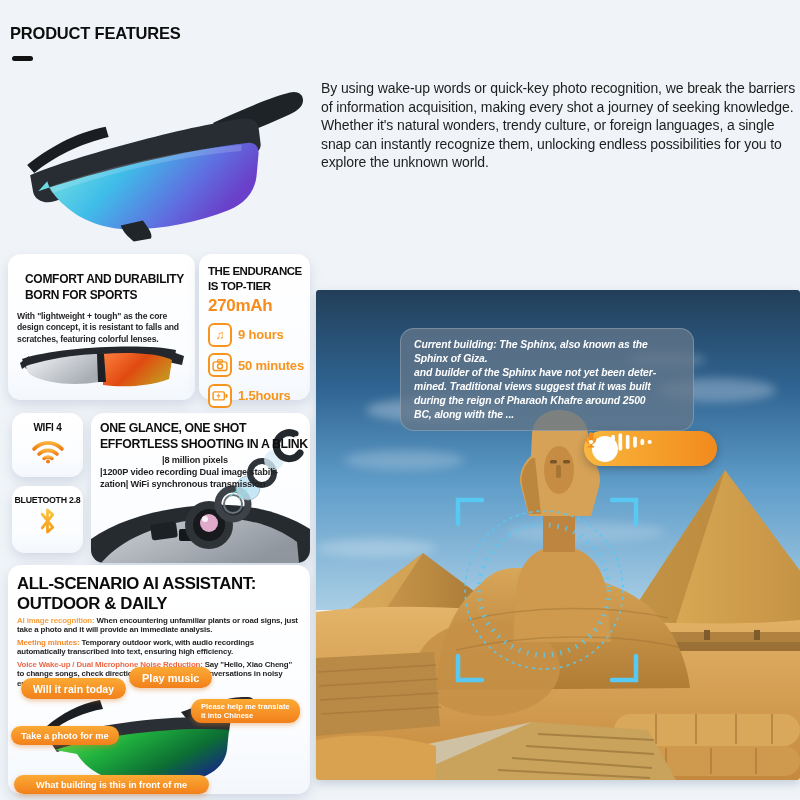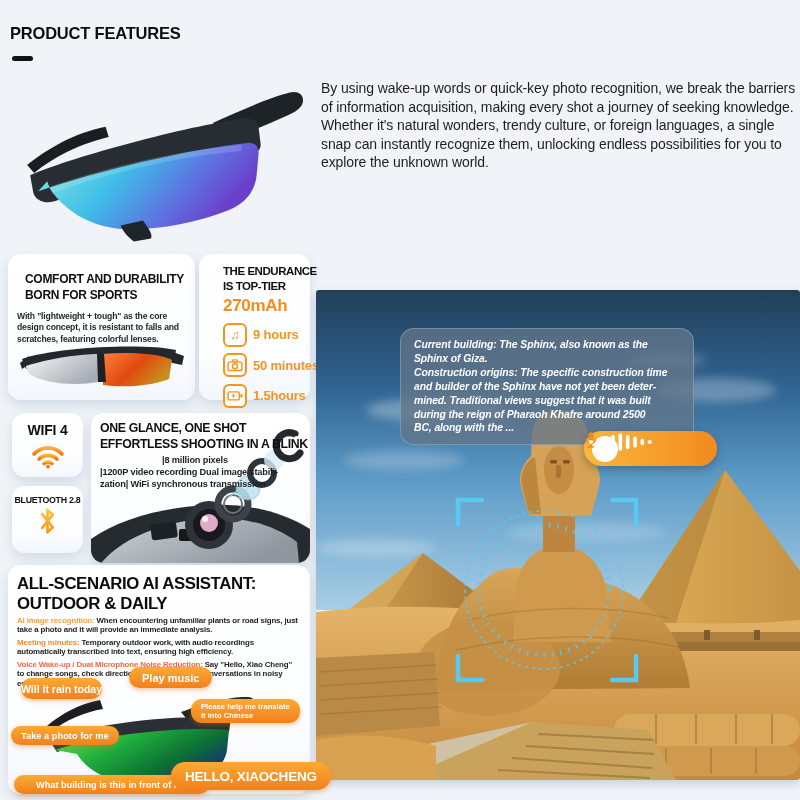--- a/index.html
+++ b/index.html
@@ -18,49 +18,49 @@
 
   
   .card{position:absolute;background:linear-gradient(180deg,#ffffff 0%,#fcfdff 70%,#f3f7fc 100%);border-radius:13px;box-shadow:0 5px 12px rgba(140,155,185,.30);box-sizing:border-box;}
   .tline{display:block;white-space:nowrap;}
 
   .comfort-card{left:8px;top:254px;width:187px;height:146px;padding:10px 9px;}
   .comfort-card h3{margin:8px;font-size:12px;font-weight:800;line-height:15.5px;color:#0f0f0f;letter-spacing:-.3px;}
   .comfort-card p{margin:5px 0 0 0;font-size:8.6px;line-height:11.3px;color:#262626;font-weight:600;letter-spacing:-.15px;}
   .comfort-glasses{position:absolute;left:8px;bottom:3px;width:170px;height:62px;}
 
-  .endurance-card{left:199px;top:254px;width:111px;height:146px;padding:10px 24px;}
+  .endurance-card{left:199px;top:254px;width:111px;height:146px;padding:10px 9px;}
   .endurance-card h3{margin:0;font-size:11.5px;font-weight:800;line-height:15px;color:#0f0f0f;letter-spacing:-.45px;}
   .battery-capacity{margin-top:2px;font-size:17px;font-weight:800;color:#f78c1d;letter-spacing:-.3px;}
   .end-row{display:flex;align-items:center;gap:6px;margin-top:6.5px;}
   .end-icon{width:20px;height:20px;border:2px solid #f7941d;border-radius:6px;display:flex;align-items:center;justify-content:center;color:#f7941d;font-size:12px;font-weight:700;flex:0 0 auto;background:#fff;}
   .end-label{font-size:13px;font-weight:800;color:#f7941d;letter-spacing:-.2px;white-space:nowrap;}
 
   .wifi-card{left:12px;top:413px;width:71px;height:64px;text-align:center;padding-top:9px;}
-  .wifi-card h3{margin:0;font-size:14px;font-weight:800;color:#0f0f0f;letter-spacing:-.2px;}
+  .wifi-card h3{margin:0;font-size:10px;font-weight:800;color:#0f0f0f;letter-spacing:-.2px;}
   .bt-card{left:12px;top:486px;width:71px;height:67px;text-align:center;padding-top:9px;}
   .bt-card h3{margin:0;font-size:8.8px;font-weight:800;color:#0f0f0f;letter-spacing:-.25px;}
 
   .shoot-card{left:91px;top:413px;width:219px;height:150px;overflow:hidden;}
   .shoot-art{position:absolute;left:0;top:0;width:219px;height:150px;}
   .shoot-text{position:absolute;left:9px;top:8px;z-index:2;}
   .shoot-text .tline{font-size:12.3px;font-weight:800;line-height:15.6px;letter-spacing:-.35px;color:#0e0e0e;}
   .spec{font-size:9.2px;font-weight:600;color:#1f1f1f;line-height:11.9px;letter-spacing:-.15px;white-space:nowrap;}
   .spec-first{margin-left:62px;margin-top:3px;}
 
   .assistant-card{left:8px;top:565px;width:302px;height:229px;padding:9px 9px 0 9px;}
   .assistant-card h3{margin:0;}
   .assistant-card h3 .tline{font-size:16.8px;line-height:19.5px;font-weight:800;letter-spacing:-.4px;color:#0c0c0c;}
   .feat{margin:2.6px 0 0 0;font-size:7.9px;line-height:9.7px;letter-spacing:-.15px;color:#1f1f1f;font-weight:600;}
   .flabel{font-weight:800;margin-right:2px;}
   .fl1{color:#f9a13c}.fl2{color:#f68f35}.fl3{color:#f68b2e}.fl4{color:#ee6a44}
   .green-glasses{position:absolute;left:27px;top:123px;width:226px;height:102px;}
 
   .bub{position:absolute;background:linear-gradient(180deg,#fbaa35,#f2801b);color:#fff;font-weight:800;border-radius:999px;display:flex;align-items:center;justify-content:center;box-shadow:0 2px 5px rgba(215,120,25,.4);white-space:nowrap;z-index:3;}
-  .b-rain{left:13px;top:113px;height:21px;padding:0 0;font-size:10.5px;}
+  .b-rain{left:13px;top:113px;height:21px;padding:0 12px;font-size:10.5px;}
   .b-music{left:121px;top:102px;height:21px;padding:0 13px;font-size:11px;}
   .b-photo{left:3px;top:161px;height:19px;padding:0 10px;font-size:9.3px;}
   .b-translate{left:183px;top:134px;padding:3px 10px;font-size:7.6px;line-height:9px;border-radius:11px;flex-direction:column;align-items:flex-start;font-weight:700;}
   .b-building{left:6px;top:210px;height:19px;padding:0 22px;font-size:9.2px;}
   .b-hello{left:163px;top:197px;height:28px;padding:0 14px;font-size:13.5px;letter-spacing:-.2px;}
 
   
   .sphinx-scene{position:absolute;left:316px;top:290px;width:484px;height:490px;border-radius:3px;overflow:hidden;box-shadow:0 4px 10px rgba(120,140,165,.35);font-style:italic;}
   .sphinx-scene svg{position:absolute;left:0;top:0;}
   .info-box{position:absolute;left:84px;top:38px;width:266px;padding:9px 13px;background:rgba(99,118,137,.78);border:1px solid rgba(255,255,255,.22);border-radius:14px;color:#fff;font-size:10.4px;font-weight:700;line-height:13.9px;letter-spacing:-.1px;}
@@ -247,21 +247,20 @@
     </svg>
 
     <div class="bub b-rain">Will it rain today</div>
     <div class="bub b-music">Play music</div>
     <div class="bub b-photo">Take a photo for me</div>
     <div class="bub b-translate">
       <span>Please help me translate</span>
       <span>it into Chinese</span>
     </div>
     <div class="bub b-building">What building is this in front of me</div>
-    <div class="bub b-hello">HELLO, XIAOCHENG</div>
   </div>
 
   <div class="sphinx-scene">
     <svg width="484" height="490" viewBox="0 0 484 490">
       <defs>
         <linearGradient id="sky" x1="0" y1="0" x2="0" y2="1">
           <stop offset="0" stop-color="#223f59"></stop>
             <stop offset="0.3" stop-color="#2f6391"></stop>
           <stop offset="0.6" stop-color="#5e9cc8"></stop>
             <stop offset="1" stop-color="#a9cee5"></stop>
@@ -342,21 +341,20 @@
       <g stroke="#57c9f3" fill="none">
         <circle cx="228" cy="300" r="79" stroke-width="1.6" stroke-dasharray="3 4" opacity="0.92"></circle>
         <circle cx="228" cy="300" r="65" stroke-width="5" stroke-dasharray="1.6 6.8" opacity="0.85"></circle>
         <path d="M166 210 H142 V234 M296 210 H320 V234 M142 366 V390 H166 M320 366 V390 H296" stroke-width="4.5" stroke-linecap="round"></path>
       </g>
     </svg>
 
     <div class="info-box">
       <span class="iline">Current building: The Sphinx, also known as the</span>
       <span class="iline">Sphinx of Giza.</span>
-      <span class="iline">Construction origins: The specific construction time</span>
       <span class="iline">and builder of the Sphinx have not yet been deter-</span>
       <span class="iline">mined. Traditional views suggest that it was built</span>
       <span class="iline">during the reign of Pharaoh Khafre around 2500</span>
       <span class="iline">BC, along with the ...</span>
     </div>
 
     <div class="voice-pill">
       <span class="mic-circle">
         <svg width="14" height="18" viewBox="0 0 16 20">
           <rect x="5" y="1" width="6" height="10" rx="3" fill="#f28a1d"></rect>

